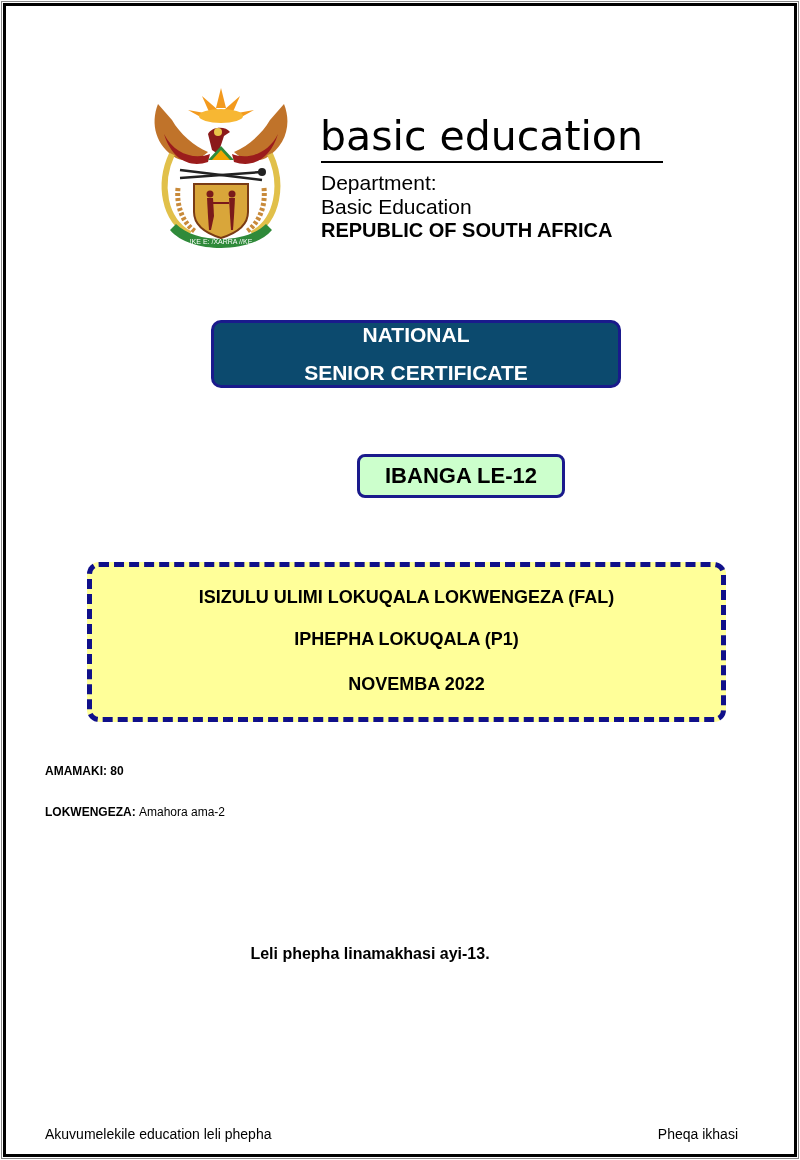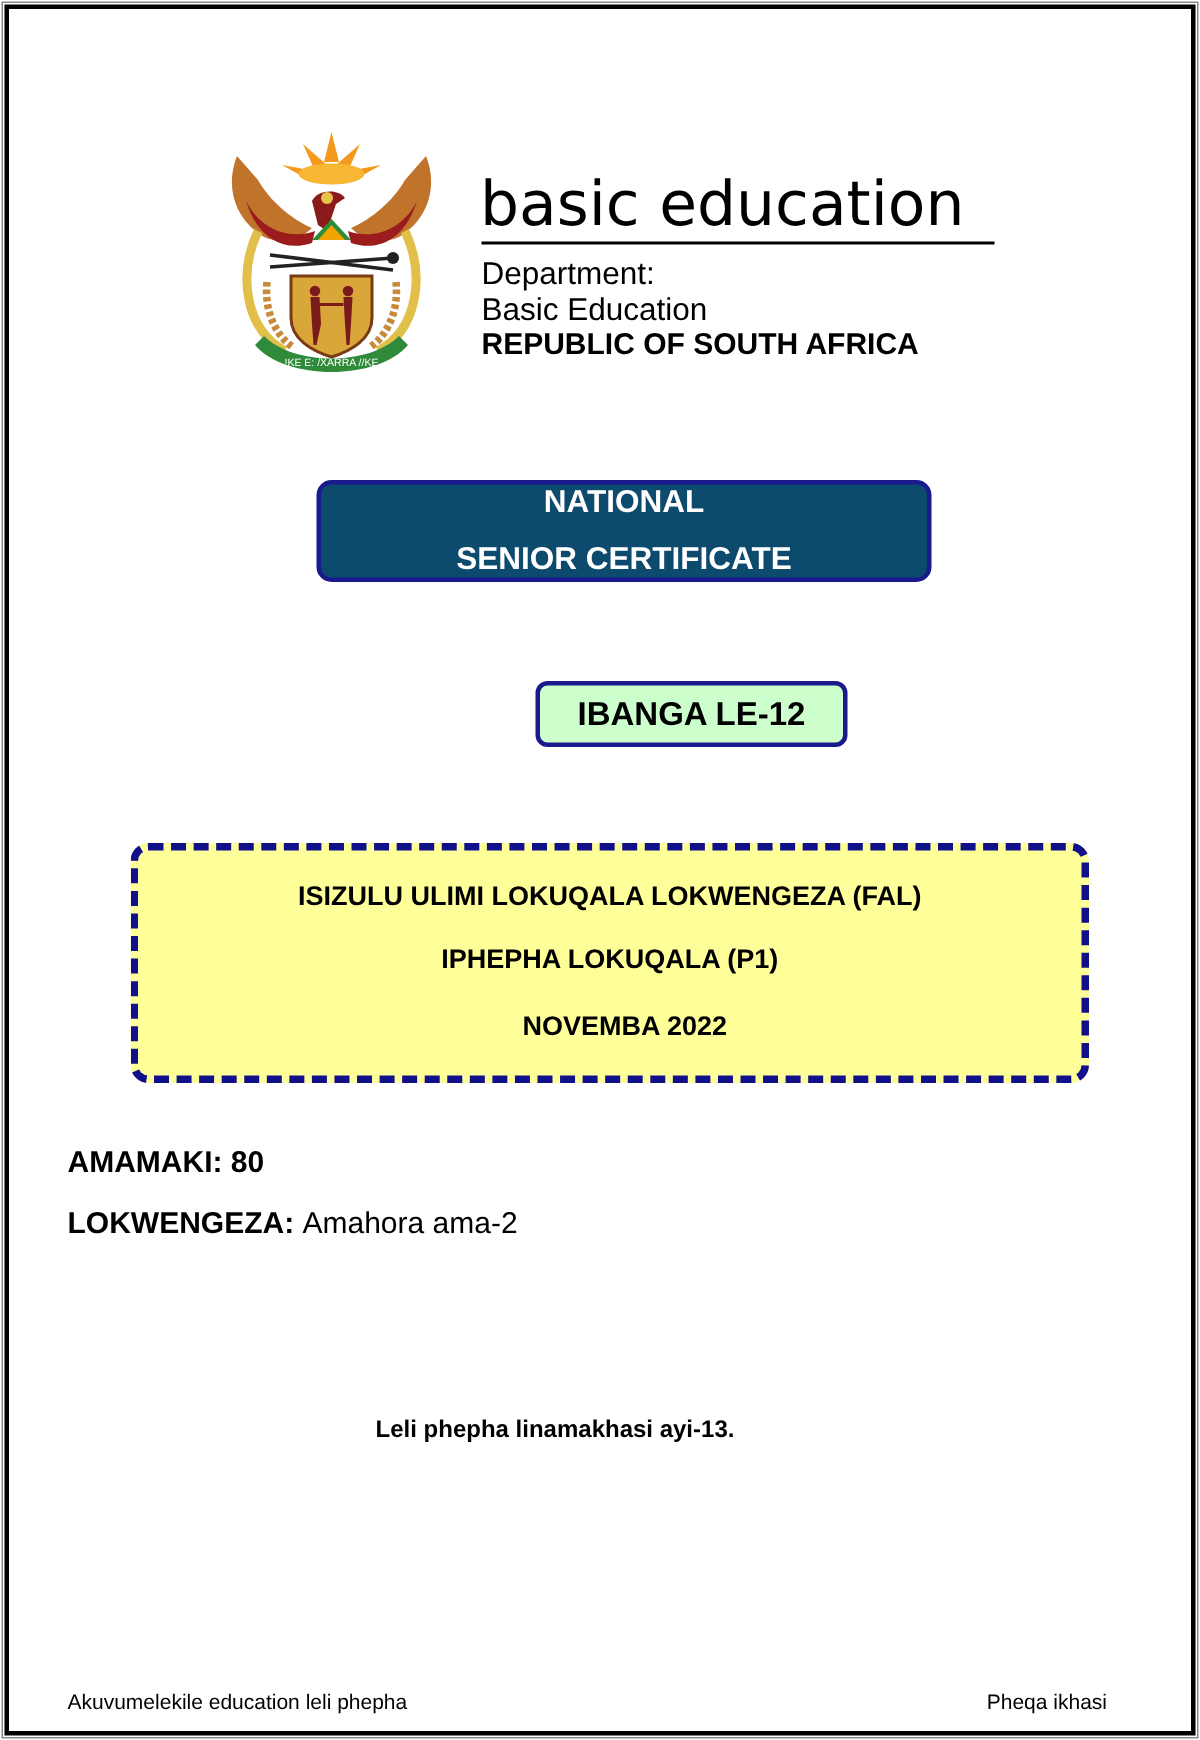--- a/index.html
+++ b/index.html
@@ -40,21 +40,21 @@
     .subject-box {
       position: absolute; left: 87px; top: 562px; width: 639px; height: 160px;
       background: #ffff99; border: 5px dashed #10108a; border-radius: 12px; box-sizing: border-box;
       font-weight: bold; font-size: 18px;
     }
     .subject-line { position: absolute; left: 0; right: 0; text-align: center; }
     .sl-1 { top: 20px; }
     .sl-2 { top: 62px; }
     .sl-3 { top: 107px; padding-left: 20px; }
 
-    .info-line { position: absolute; left: 45px; font-weight: bold; font-size: 20px; }
+    .info-line { position: absolute; left: 45px; font-weight: bold; font-size: 12px; }
     .info-1 { top: 764px; }
     .info-2 { top: 805px; }
     .info-2 .val { font-weight: normal; }
 
     .pages-note {
       position: absolute; left: 0; width: 740px; top: 945px;
       text-align: center; font-weight: bold; font-size: 16px;
     }
     .footer-left { position: absolute; left: 45px; top: 1126px; font-size: 14px; }
     .footer-right { position: absolute; right: 62px; top: 1126px; font-size: 14px; }

